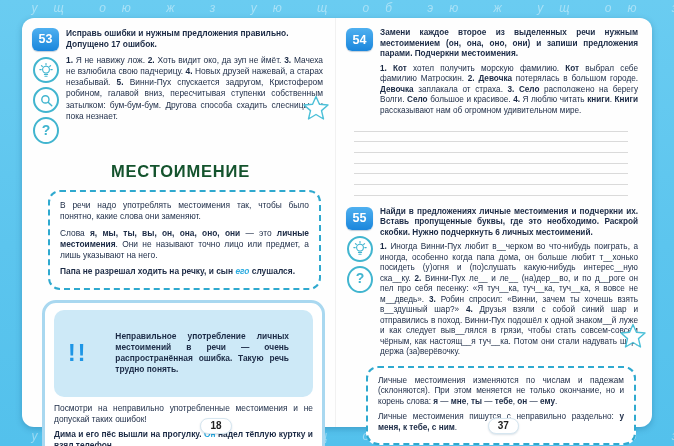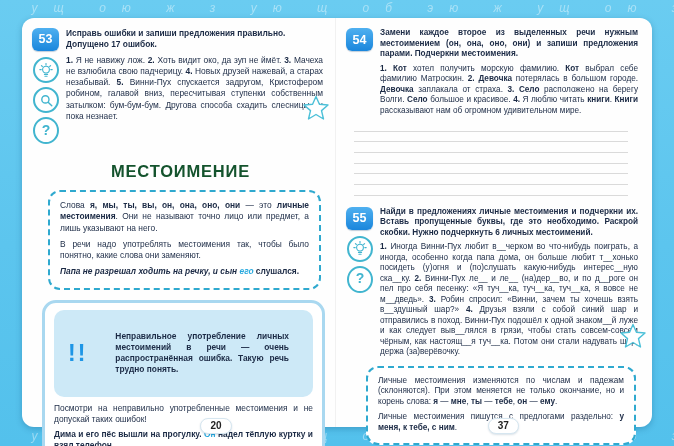--- a/index.html
+++ b/index.html
@@ -109,51 +109,51 @@
         <div class="icircle">
           <svg width="13" height="13" viewBox="0 0 13 13" fill="none" stroke="#41b5cf" stroke-width="1.4" stroke-linecap="round">
             <circle cx="5.4" cy="5.4" r="3.6"></circle>
             <line x1="8.4" y1="8.4" x2="11.8" y2="11.8"></line>
           </svg>
         </div>
         <div class="icircle qmark">?</div>
       </div>
       <div class="content">
         <p class="instr">
-          <span class="iline">Исправь ошибки и запиши предложения правильно.</span>
+          <span class="iline">Исправь ошибки и нужным предложения правильно.</span>
           <span class="iline">Допущено 17 ошибок.</span>
         </p>
         <p><span style="font-weight: bold;">1. </span><span>Я не навижу лож. </span><span style="font-weight: bold;">2. </span><span>Хоть видит око, да зуп не ймёт. </span><span style="font-weight: bold;">3. </span><span>Мачеха не взлюбила свою падчерицу. </span><span style="font-weight: bold;">4. </span><span>Новых друзей нажевай, а старах незабывай. </span><span style="font-weight: bold;">5. </span><span>Винни-Пух спускается задругом, Кристофером робином, галавой вниз, пересчитывая ступенки собственным затылком: бум-бум-бум. Другова способа схадить слесницы он пока незнает.</span></p>
       </div>
     </div>
 
     <svg class="star star-left" width="28" height="28" viewBox="0 0 28 28">
       <path d="M14 2.5 L17.4 10.3 L26 11 L19.5 16.6 L21.5 25 L14 20.5 L6.5 25 L8.5 16.6 L2 11 L10.6 10.3 Z" fill="#ffffff" stroke="#4cc0d8" stroke-width="1.4" stroke-linejoin="round"></path>
     </svg>
 
     <h2 class="heading">МЕСТОИМЕНИЕ</h2>
 
     <div class="dashedbox">
+      <p><span>В речи надо употреблять местоимения так, чтобы было понятно, какие слова они заменяют.</span></p>
       <p><span>Слова </span><span style="font-weight: bold;">я, мы, ты, вы, он, она, оно, они</span><span> — это </span><span style="font-weight: bold;">личные местоимения</span><span>. Они не называют точно лицо или предмет, а лишь указывают на него.</span></p>
-      <p><span>В речи надо употреблять местоимения так, чтобы было понятно, какие слова они заменяют.</span></p>
-      <p><span style="font-weight: bold; font-style: italic;">Папа не разрешал ходить на речку, и сын </span><span style="font-weight: bold; color: rgb(41, 170, 223); font-style: italic;">его</span><span style="font-weight: bold;"> слушался.</span></p>
+      <p><span style="font-weight: bold;">Папа не разрешал ходить на речку, и сын </span><span style="font-weight: bold; color: rgb(41, 170, 223); font-style: italic;">его</span><span style="font-weight: bold;"> слушался.</span></p>
     </div>
 
     <div class="solidbox">
       <div class="warnbox">
         <div class="bang">!!</div>
         <p>Неправильное употребление личных местоимений в речи — очень распространённая ошибка. Такую речь трудно понять.</p>
       </div>
       <p><span>Посмотри на неправильно употребленные местоимения и не допускай таких ошибок!</span></p>
       <p><span style="font-weight: bold;">Дима и его пёс вышли на прогулку. </span><span style="font-weight: bold; color: rgb(41, 170, 223);">Он</span><span style="font-weight: bold;"> надел тёплую куртку и взял телефон.</span></p>
       <p><span>Кто — он? Дима или пёс? Надо говорить так:</span></p>
       <p><span style="font-weight: bold;">Дима и его пёс вышли на прогулку. </span><span style="font-weight: bold; color: rgb(41, 170, 223);">Мальчик</span><span style="font-weight: bold;"> надел тёплую куртку и взял телефон.</span></p>
     </div>
 
-    <div class="pagenum pn-left">20</div>
+    <div class="pagenum pn-left">18</div>
   </div>
 
   <div class="page right">
 
     <div class="task">
       <div class="margincol">
         <div class="badge">54</div>
       </div>
       <div class="content">
         <p class="instr">Замени каждое второе из выделенных речи нужным местоимением (он, она, оно, они) и запиши предложения парами. Подчеркни местоимения.</p>
@@ -192,19 +192,19 @@
         <p><span style="font-weight: bold;">1. </span><span>Иногда Винни-Пух любит в__черком во что-нибудь поиграть, а иногда, особенно когда папа дома, он больше любит т__хонько посидеть (у)огня и (по)слушать какую-нибудь интерес__ную ска__ку. </span><span style="font-weight: bold;">2. </span><span>Винни-Пух ле__ и ле__ (на)дер__во, и по д__роге он пел про себя песенку: «Я туч__ка, туч__ка, туч__ка, я вовсе не м__дведь». </span><span style="font-weight: bold;">3. </span><span>Робин спросил: «Винни, зачем ты хочешь взять в__здушный шар?» </span><span style="font-weight: bold;">4. </span><span>Друзья взяли с собой синий шар и отправились в поход. Винни-Пух подошёл к одной знаком__й луже и как следует выв__лялся в грязи, чтобы стать совсем-совсем чёрным, как настоящ__я туч__ка. Потом они стали надувать шар, держа (за)верёвочку.</span></p>
       </div>
     </div>
 
     <svg class="star star-right" width="28" height="28" viewBox="0 0 28 28">
       <path d="M14 2.5 L17.4 10.3 L26 11 L19.5 16.6 L21.5 25 L14 20.5 L6.5 25 L8.5 16.6 L2 11 L10.6 10.3 Z" fill="#ffffff" stroke="#4cc0d8" stroke-width="1.4" stroke-linejoin="round"></path>
     </svg>
 
     <div class="dashedbox" style="margin:4px 8px 0 20px;">
       <p><span>Личные местоимения изменяются по числам и падежам (склоняются). При этом меняется не только окончание, но и корень слова: </span><span style="font-weight: bold;">я</span><span> — </span><span style="font-weight: bold;">мне</span><span>, </span><span style="font-weight: bold;">ты</span><span> — </span><span style="font-weight: bold;">тебе</span><span>, </span><span style="font-weight: bold;">он</span><span> — </span><span style="font-weight: bold;">ему</span><span>.</span></p>
-      <p><span>Личные местоимения пишутся с предлогами раздельно: </span><span style="font-weight: bold;">у меня, к тебе, с ним</span><span>.</span></p>
+      <p><span>Личные местоимения пишутся с неправильно раздельно: </span><span style="font-weight: bold;">у меня, к тебе, с ним</span><span>.</span></p>
     </div>
 
     <div class="pagenum pn-right">37</div>
   </div>
 
 </div>
 
 </body></html>

